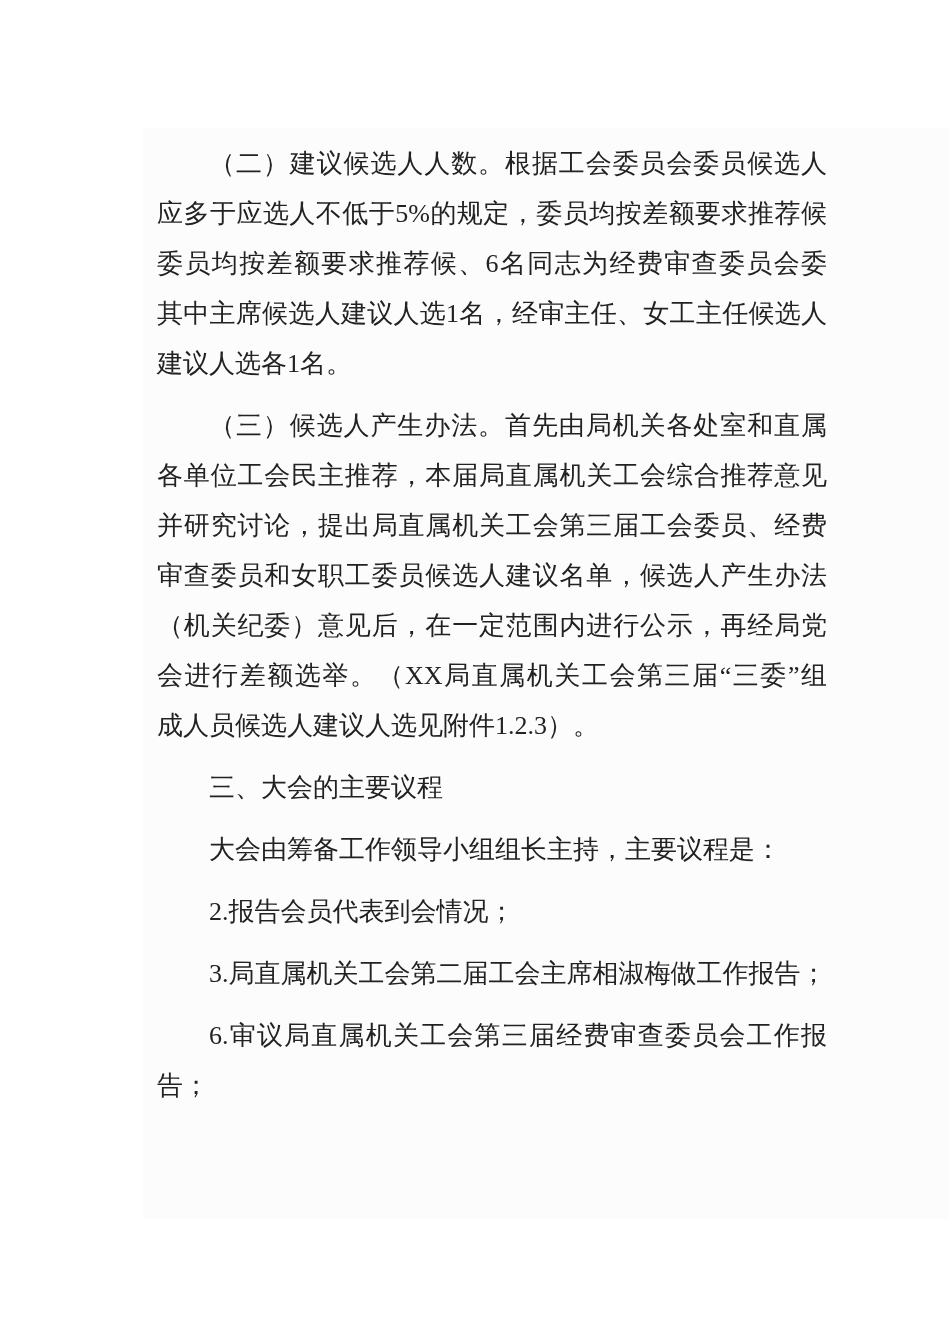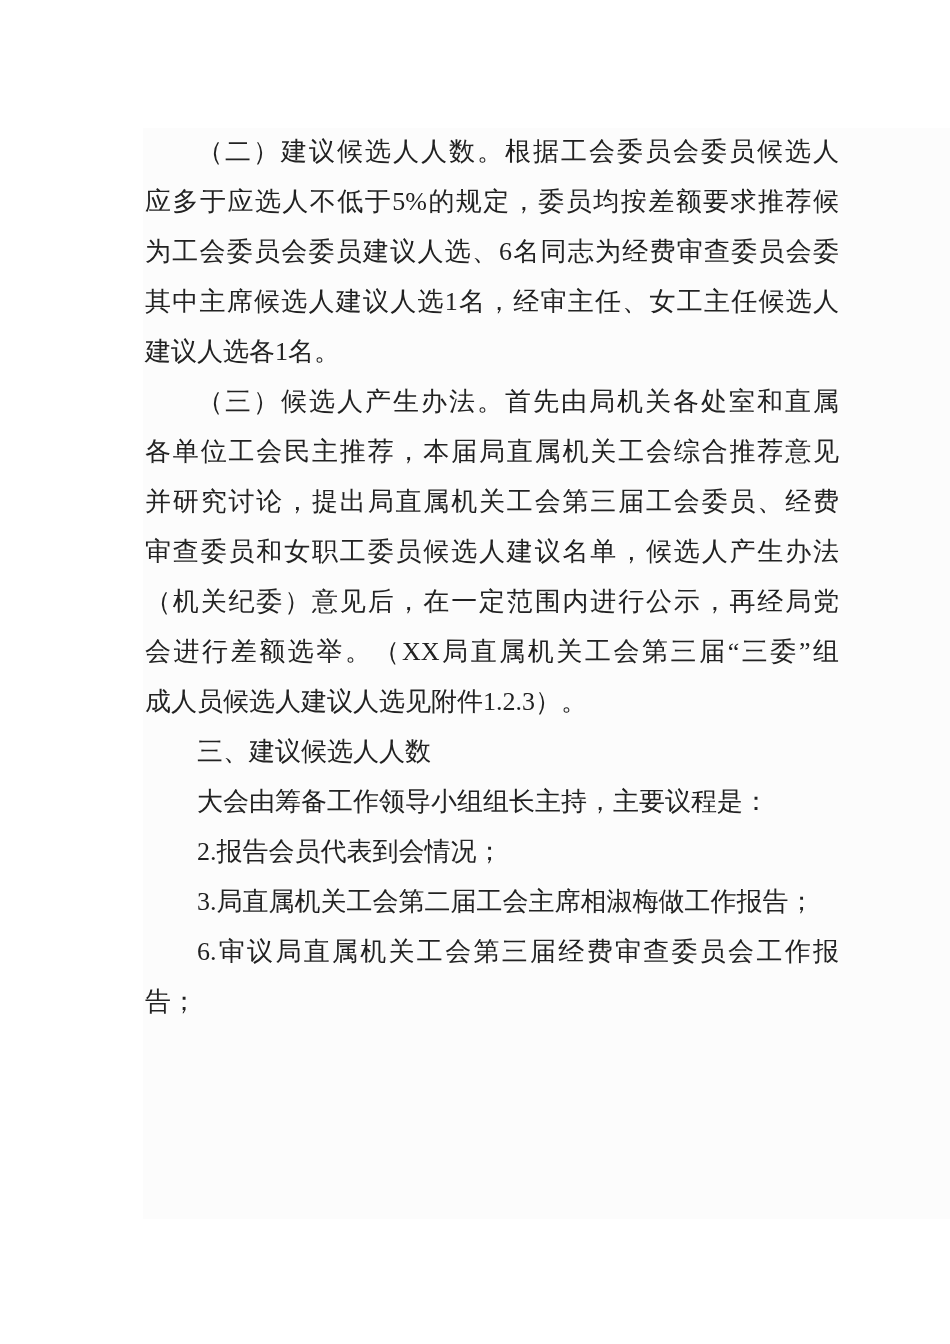--- a/index.html
+++ b/index.html
@@ -25,56 +25,56 @@
   }
   .doc {
     position: absolute;
     left: 145px;
     top: 127px;
     width: 694px;
     font-size: 26px;
     line-height: 50px;
     font-weight: 400;
   }
-  .para { margin: 0; padding: 0; }
+  .para { margin: 12px; padding: 0; }
   .line {
     text-align: justify;
     text-align-last: justify;
     min-height: 50px;
   }
   .line.end { text-align-last: left; }
   .line.indent { text-indent: 2em; }
 </style>
 </head>
 <body>
 
 <div class="surface-tint"></div>
 
 <div class="doc">
 
   <div class="para">
     <div class="line indent">（二）建议候选人人数。根据工会委员会委员候选人</div>
     <div class="line">应多于应选人不低于5%的规定，委员均按差额要求推荐候</div>
-    <div class="line">为工会委员会委员建议人选、6名同志为经费审查委员会委</div>
+    <div class="line">委员均按差额要求推荐候、6名同志为经费审查委员会委</div>
     <div class="line">其中主席候选人建议人选1名，经审主任、女工主任候选人</div>
     <div class="line end">建议人选各1名。</div>
   </div>
 
   <div class="para">
     <div class="line indent">（三）候选人产生办法。首先由局机关各处室和直属</div>
     <div class="line">各单位工会民主推荐，本届局直属机关工会综合推荐意见</div>
     <div class="line">并研究讨论，提出局直属机关工会第三届工会委员、经费</div>
     <div class="line">审查委员和女职工委员候选人建议名单，候选人产生办法</div>
     <div class="line">（机关纪委）意见后，在一定范围内进行公示，再经局党</div>
     <div class="line">会进行差额选举。（XX局直属机关工会第三届“三委”组</div>
     <div class="line end">成人员候选人建议人选见附件1.2.3）。</div>
   </div>
 
   <div class="para">
-    <div class="line indent end">三、建议候选人人数</div>
+    <div class="line indent end">三、大会的主要议程</div>
   </div>
 
   <div class="para">
     <div class="line indent end">大会由筹备工作领导小组组长主持，主要议程是：</div>
   </div>
 
 
   <div class="para">
     <div class="line indent end">2.报告会员代表到会情况；</div>
   </div>

